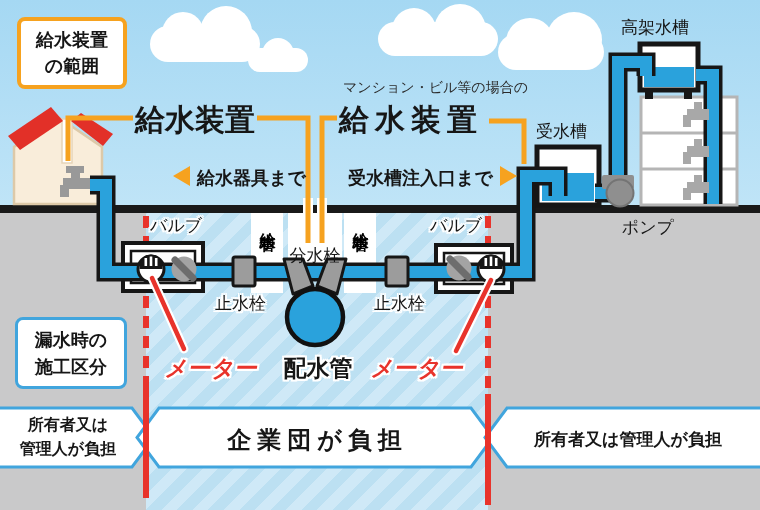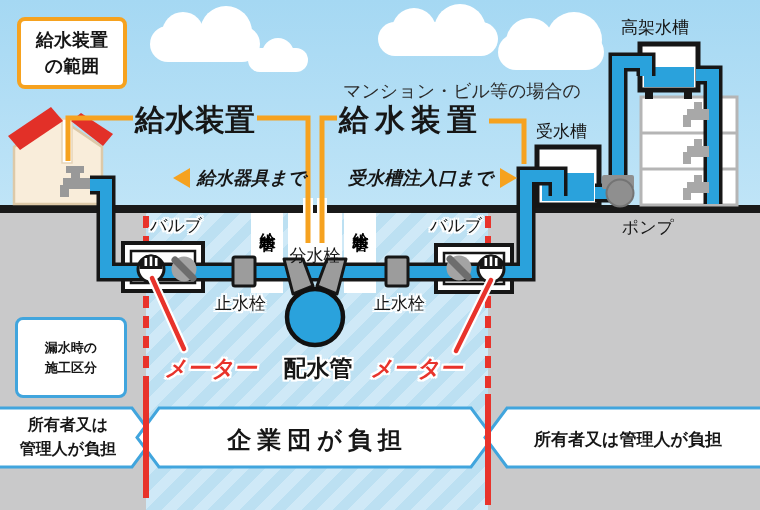--- a/index.html
+++ b/index.html
@@ -22,34 +22,34 @@
   svg.art{position:absolute;left:0;top:0;z-index:5;}
   
   .lbl{position:absolute;z-index:9;color:#161616;white-space:nowrap;}
   .halo{text-shadow:-2px -2px 0 #fff,2px -2px 0 #fff,-2px 2px 0 #fff,2px 2px 0 #fff,
         0 -2px 0 #fff,0 2px 0 #fff,-2px 0 0 #fff,2px 0 0 #fff;}
   .range-box{left:17px;top:17px;width:110px;height:72px;background:#fff;
     border:4px solid #f6a21f;border-radius:8px;box-sizing:border-box;
     display:flex;flex-direction:column;align-items:center;justify-content:center;
     font-size:18px;font-weight:bold;line-height:1.45;}
   .heading{font-size:30px;font-weight:bold;}
-  .note{font-size:18px;color:#2b2b2b;}
-  .callout{display:flex;align-items:center;font-size:18px;font-weight:bold;font-style:italic;}
+  .note{font-size:14px;color:#2b2b2b;}
+  .callout{display:flex;align-items:flex-start;font-size:18px;font-weight:bold;}
   .tri{display:inline-block;width:0;height:0;border-top:10px solid transparent;border-bottom:10px solid transparent;}
   .tri-left{border-right:17px solid #f6a21f;margin-right:7px;}
   .tri-right{border-left:17px solid #f6a21f;margin-left:7px;}
   .sm{font-size:17px;font-weight:normal;}
   .vert{writing-mode:vertical-rl;text-orientation:upright;font-size:16px;font-weight:bold;letter-spacing:2px;}
   .bandtxt{position:absolute;z-index:9;left:0;top:6px;width:100%;display:flex;justify-content:center;}
   .meter-lbl{font-size:23px;font-weight:bold;color:#e8332b;transform:skewX(-8deg);text-align:center;}
   .main-lbl{font-size:23px;font-weight:bold;color:#161616;text-align:center;}
-  .leak-box{left:15px;top:317px;width:112px;height:81px;background:#fff;
+  .leak-box{left:15px;top:317px;width:112px;height:72px;background:#fff;
     border:3px solid #41a5dd;border-radius:8px;box-sizing:border-box;
     display:flex;flex-direction:column;align-items:center;justify-content:center;
-    font-size:13px;font-weight:bold;line-height:1.5;}
+    font-size:18px;font-weight:bold;line-height:1.5;}
   .burden{z-index:9;text-align:center;font-weight:bold;}
 </style>
 </head>
 <body>
 
 <div class="scene">
 
   <div class="cloud" style="left:150px;top:26px;width:110px;height:36px;">
       <i style="left:12px;top:-14px;width:42px;height:42px;"></i>
       <i style="left:50px;top:-20px;width:52px;height:52px;"></i>

